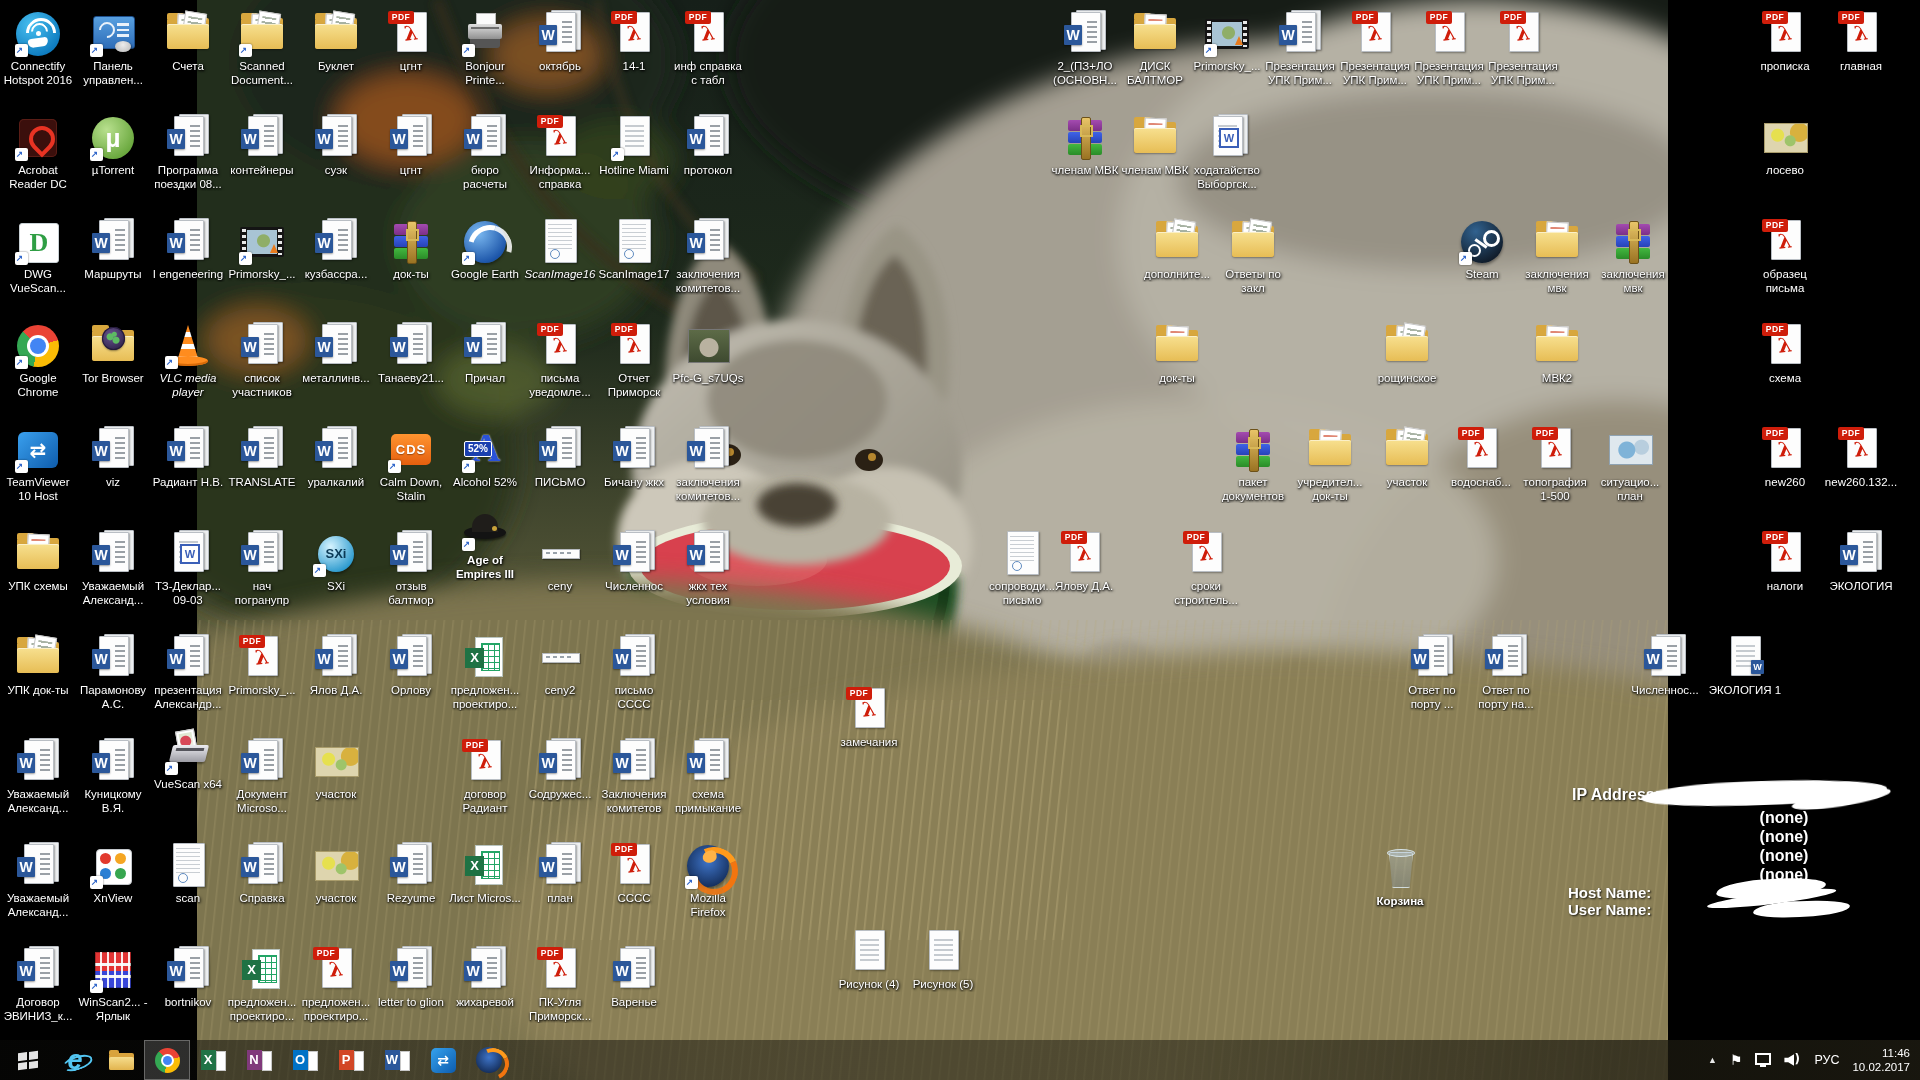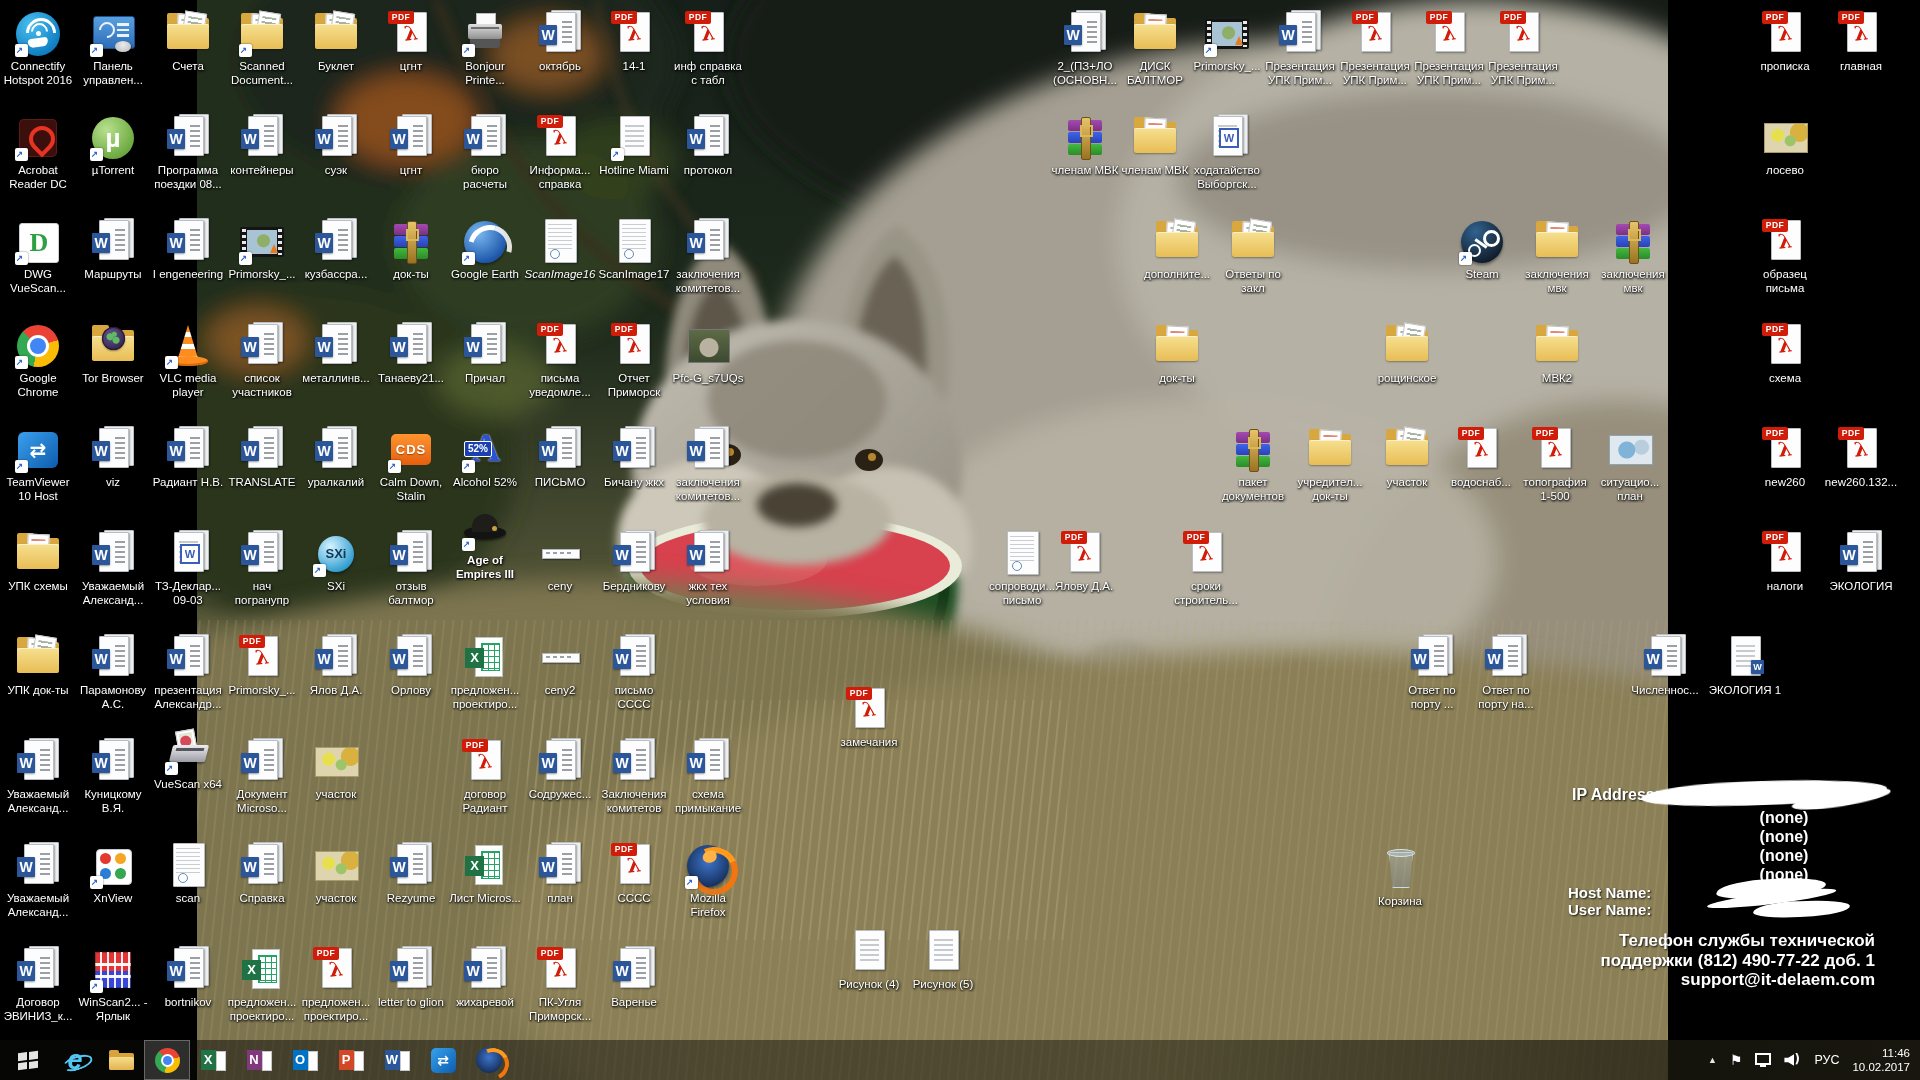--- a/index.html
+++ b/index.html
@@ -685,21 +685,21 @@
         <div class="dlabel">Google Chrome</div>
       </div>
       <div class="dicon" style="left: 76px; top: 322px;">
         <div class="dg">
           <i class="e fb"></i>
           <i class="e ff"></i>
           <i class="e tg"></i>
         </div>
         <div class="dlabel">Tor Browser</div>
       </div>
-      <div class="dicon" style="left: 151px; top: 322px;">
+      <div class="dicon" style="left: 151px; top: 322px; font-style: italic;">
         <div class="dg">
           <i class="e vlco"></i>
           <i class="e vlb"></i>
           <u class="e sc"></u>
         </div>
         <div class="dlabel">VLC media player</div>
       </div>
       <div class="dicon" style="left: 225px; top: 322px;">
         <div class="dg">
           <i class="e pg pgB"></i>
@@ -1006,21 +1006,21 @@
         </div>
         <div class="dlabel">ceny</div>
       </div>
       <div class="dicon" style="left: 597px; top: 530px;">
         <div class="dg">
           <i class="e pg pgB"></i>
           <i class="e pg"></i>
           <i class="e ln"></i>
           <b class="e wt">W</b>
         </div>
-        <div class="dlabel">Бердникову</div>
+        <div class="dlabel">Численнос</div>
       </div>
       <div class="dicon" style="left: 671px; top: 530px;">
         <div class="dg">
           <i class="e pg pgB"></i>
           <i class="e pg"></i>
           <i class="e ln"></i>
           <b class="e wt">W</b>
         </div>
         <div class="dlabel">жкх тех условия</div>
       </div>
@@ -1338,21 +1338,21 @@
         <div class="dlabel">СССС</div>
       </div>
       <div class="dicon" style="left: 671px; top: 842px;">
         <div class="dg">
           <i class="e ffcl"></i>
           <i class="e ffx"></i>
           <u class="e sc"></u>
         </div>
         <div class="dlabel">Mozilla Firefox</div>
       </div>
-      <div class="dicon" style="left: 1363px; top: 845px;">
+      <div class="dicon" style="left: 1363px; top: 845px; font-weight: bold;">
         <div class="dg">
           <i class="e rcb"></i>
           <i class="e rcl"></i>
         </div>
         <div class="dlabel">Корзина</div>
       </div>
       <div class="dicon" style="left: 1px; top: 946px;">
         <div class="dg">
           <i class="e pg pgB"></i>
           <i class="e pg"></i>
@@ -1449,25 +1449,20 @@
   <div class="ov ov-none" id="noneList">
       <div>(none)</div>
       <div>(none)</div>
       <div>(none)</div>
       <div>(none)</div>
     </div>
   <div class="ov ov-host">Host Name:</div>
   <div class="blob blob2"></div>
   <div class="ov ov-user">User Name:</div>
   <div class="blob blob3"></div>
-  <div class="ov ov-sup" id="supportLines">
-      <div>Телефон службы технической</div>
-      <div>поддержки (812) 490-77-22 доб. 1</div>
-      <div>support@it-delaem.com</div>
-    </div>
 
   <div id="taskbar">
     <div class="tb-left" id="pinnedArea">
         <button class="tbtn tb-start">
           <i class="tb-win">
             <i></i>
             <i></i>
             <i></i>
             <i></i>
           </i>

